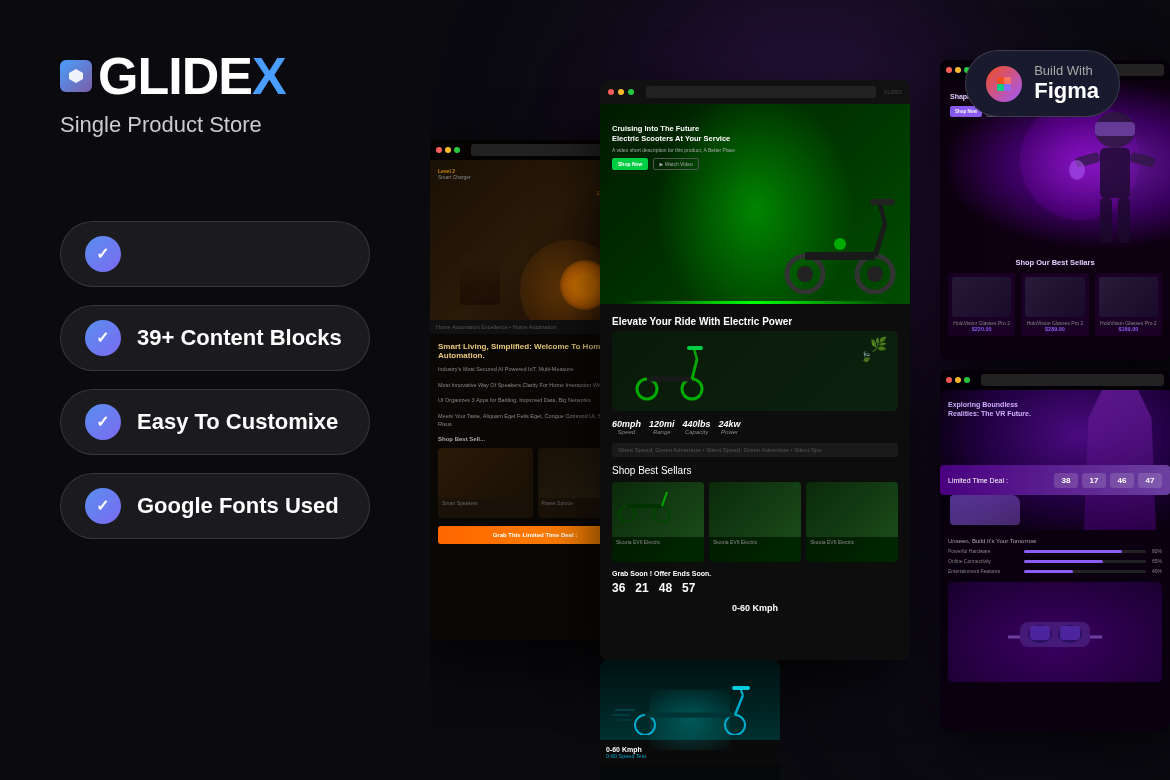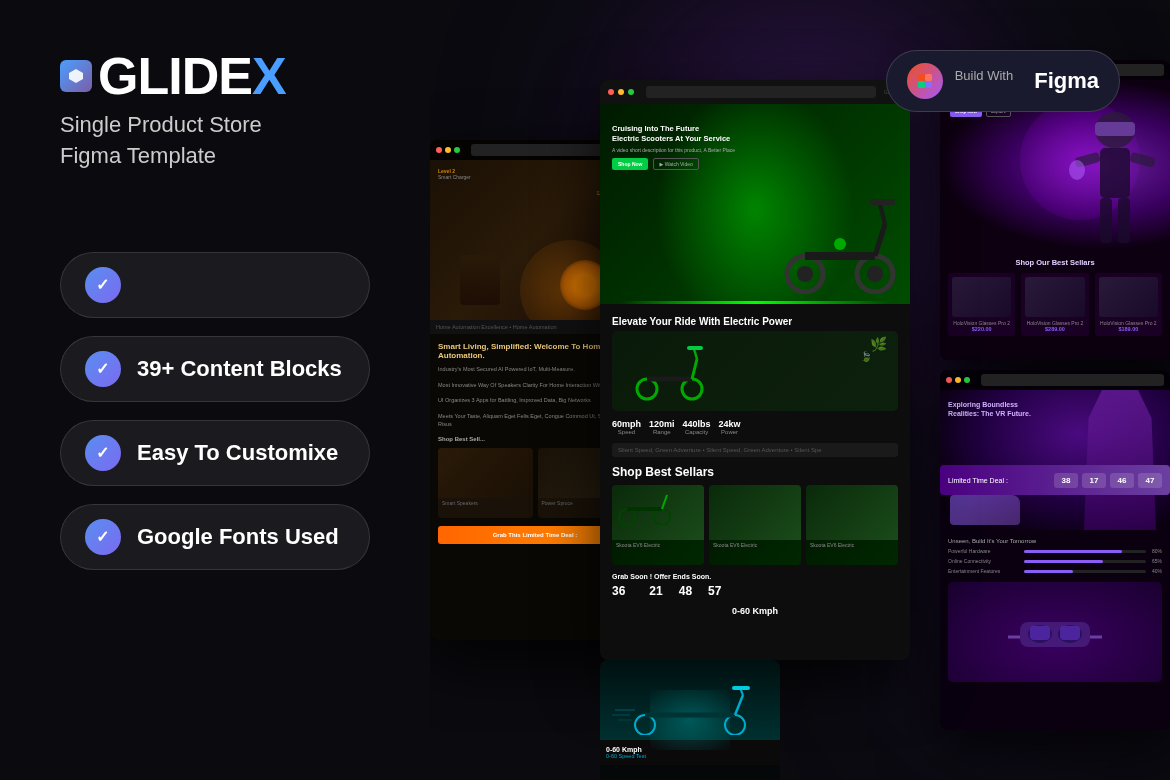--- a/index.html
+++ b/index.html
@@ -122,22 +122,21 @@
       height: 36px;
       border-radius: 50%;
       background: linear-gradient(135deg, #f24e1e, #a259ff);
       display: flex;
       align-items: center;
       justify-content: center;
       font-size: 18px;
     }
     .figma-text {
       display: flex;
-      flex-direction: row;
-      gap: 21px;
+      flex-direction: column;
     }
     .figma-build {
       color: #aaaaaa;
       font-size: 13px;
     }
     .figma-name {
       color: #ffffff;
       font-size: 22px;
       font-weight: 800;
     }
@@ -218,20 +217,21 @@
       color: #ffffff;
       margin-bottom: 4px;
     }
     .sc-stats {
       display: flex;
       gap: 8px;
       margin-bottom: 8px;
     }
     .sc-stat {
       text-align: center;
+      font-style: italic;
     }
     .sc-stat-num {
       font-size: 9px;
       font-weight: 800;
       color: #fff;
     }
     .sc-stat-label {
       font-size: 6px;
       color: #888;
     }
@@ -567,21 +567,20 @@
         <svg width="18" height="18" viewBox="0 0 18 18">
           <polygon points="9,2 16,6 16,12 9,16 2,12 2,6" fill="white" opacity="0.9"></polygon>
         </svg>
       </div>
       <span class="logo-text">
         GLIDE<span class="logo-x">X</span>
       </span>
     </div>
     <div class="subtitle">
       <span>Single Product Store</span><br>
-      <span>Figma Template</span>
     </div>
   </div>
 
   <div class="feature-pill">
     <div class="check-circle"></div>
   </div>
 
   <div class="feature-pill">
     <div class="check-circle"></div>
     <span class="pill-text">39+ Content Blocks</span>
@@ -731,21 +730,21 @@
         <div class="sc-stat">
           <div class="sc-stat-num">24kw</div>
           <div class="sc-stat-label">Power</div>
         </div>
       </div>
 
       <div class="sc-ticker">
         <span class="sc-ticker-text">Silent Speed, Green Adventure • Silent Speed, Green Adventure • Silent Spe</span>
       </div>
 
-      <div style="font-size:12px;font-weight:700;color:#fff;margin-bottom:6px;">Shop Best Sellars</div>
+      <div style="font-size:10px;font-weight:400;color:#fff;margin-bottom:6px;">Shop Best Sellars</div>
 
       <div class="sc-cards">
         <div class="sc-card sc-card-green">
           <div class="sc-card-img">
             <svg viewBox="0 0 70 40" width="70" height="40">
               <ellipse cx="15" cy="32" rx="8" ry="8" fill="none" stroke="#004400" stroke-width="2"></ellipse>
               <ellipse cx="50" cy="32" rx="8" ry="8" fill="none" stroke="#004400" stroke-width="2"></ellipse>
               <line x1="15" y1="24" x2="50" y2="24" stroke="#003300" stroke-width="4"></line>
               <line x1="50" y1="24" x2="55" y2="10" stroke="#00aa00" stroke-width="2"></line>
             </svg>
@@ -756,26 +755,26 @@
           <div class="sc-card-img"></div>
           <div class="sc-card-label">Skoota EV6 Electric</div>
         </div>
         <div class="sc-card sc-card-green">
           <div class="sc-card-img"></div>
           <div class="sc-card-label">Skoota EV6 Electric</div>
         </div>
       </div>
 
       <div style="font-size:7px;color:#fff;font-weight:600;margin-bottom:4px;">Grab Soon ! Offer Ends Soon.</div>
-      <div style="display:flex;gap:16px;margin-bottom:8px;align-items:center;">
+      <div style="display:flex;gap:10px;margin-bottom:8px;align-items:center;">
         <div style="text-align:center;">
           <div style="font-size:12px;font-weight:800;color:#fff;">36</div>
         </div>
         <div style="text-align:center;">
-          <div style="font-size:12px;font-weight:800;color:#fff;margin-left:8px;">21</div>
+          <div style="font-size:12px;font-weight:800;color:#fff;">21</div>
         </div>
         <div style="text-align:center;">
           <div style="font-size:12px;font-weight:800;color:#fff;">48</div>
         </div>
         <div style="text-align:center;">
           <div style="font-size:12px;font-weight:800;color:#fff;">57</div>
         </div>
       </div>
 
       <div style="font-size:9px;font-weight:800;color:#fff;text-align:center;">0-60 Kmph</div>

